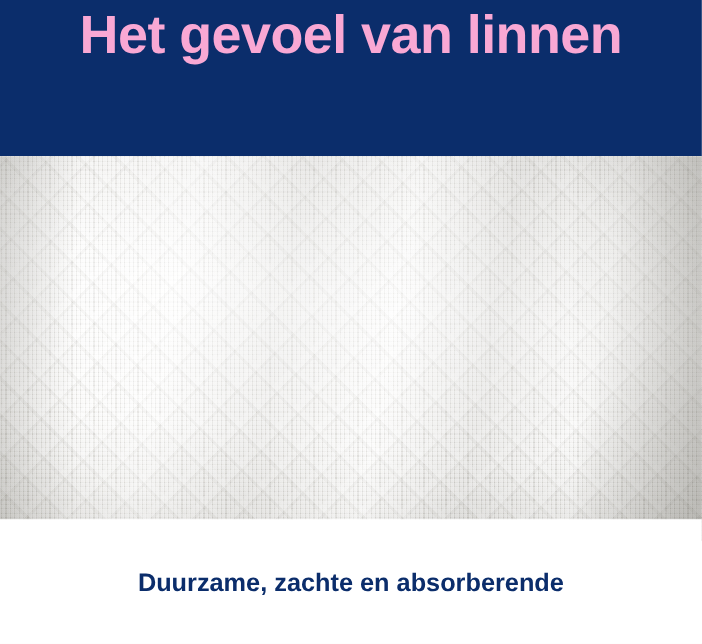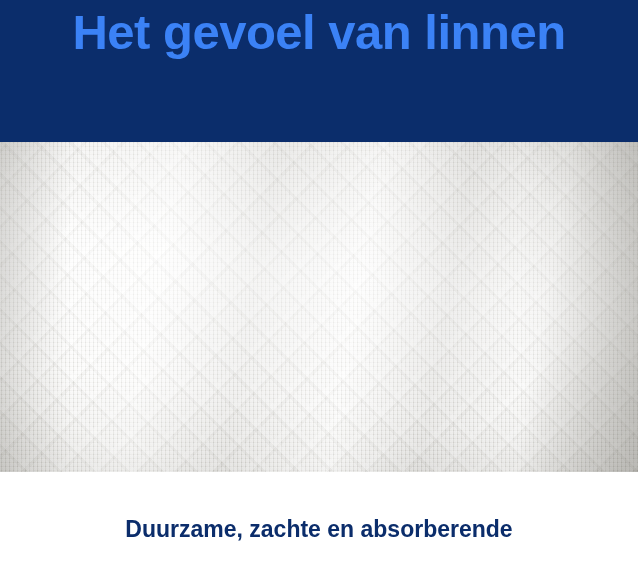--- a/index.html
+++ b/index.html
@@ -31,21 +31,21 @@
     display: flex;
     flex-direction: column;
     align-items: center;
     justify-content: flex-start;
     box-sizing: border-box;
     padding-top: 4px;
   }
   .headline {
     font-size: 49px;
     font-weight: bold;
-    color: #3b82f6;
+    color: #f9a8d4;
     line-height: 1.15;
     letter-spacing: -0.5px;
     white-space: nowrap;
     margin: 0;
     text-align: center;
   }
   .subheadline {
     font-size: 22px;
     font-weight: bold;
     color: #ffffff;

